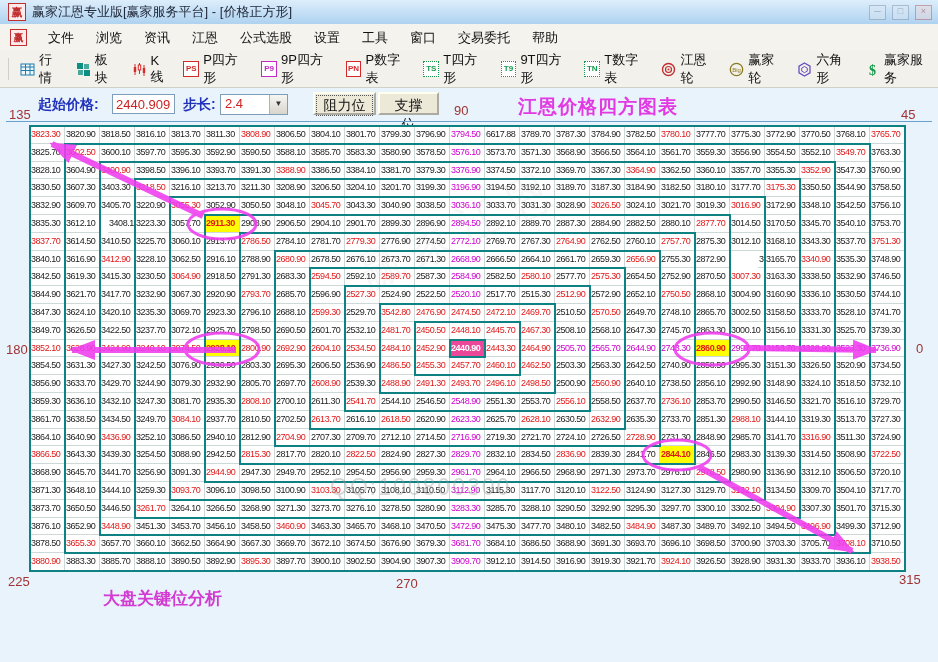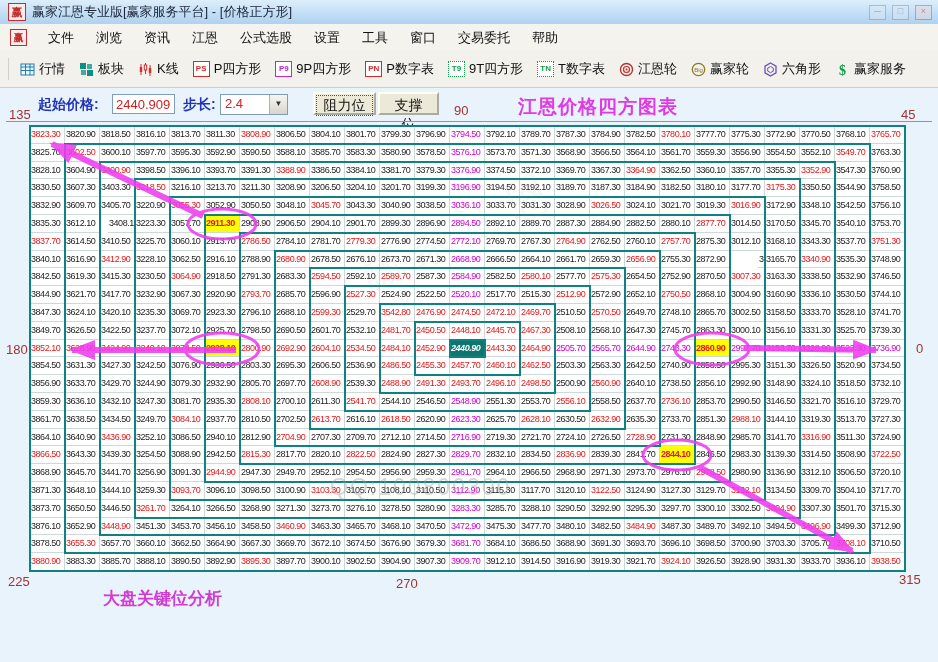--- a/index.html
+++ b/index.html
@@ -53,21 +53,21 @@
   .anglbl{position:absolute;font-size:13px;color:#a03434;}
   
   #grid{position:absolute;left:30px;top:126px;width:875px;height:445px;background:#fff;}
   .cell{position:absolute;width:35px;height:17.8px;line-height:17.6px;font-size:9px;
     letter-spacing:-0.45px;color:#1c1c1c;white-space:nowrap;overflow:hidden;
     padding-left:1px;box-sizing:border-box;border-right:1px solid #cdd9d9;
     border-bottom:1px solid #cdd9d9;background:#fff;}
   .cell.red{color:#e01818;}
   .cell.mag{color:#cc00cc;}
   .cell.yel{background:#ffff00;color:#e01818;font-weight:bold;}
-  .cell.ctr{background:#0f766e;color:#fff;font-weight:bold;font-style:italic;}
+  .cell.ctr{background:#ec4899;color:#fff;font-weight:bold;}
   .ring{position:absolute;border:2px solid #0e8282;box-sizing:border-box;pointer-events:none;}
   
   #annot{position:absolute;left:0;top:0;width:938px;height:662px;pointer-events:none;}
   .watermark{position:absolute;color:#9a9a9a;pointer-events:none;}
   .wm-qq{left:330px;top:474px;font-size:23px;opacity:.4;letter-spacing:2px;}
   .wm-brand{left:350px;top:200px;font-size:46px;opacity:.08;transform:rotate(-25deg);letter-spacing:8px;}
   
   .ana-title{position:absolute;left:103px;top:587px;font-size:17px;font-weight:bold;color:#d23ad2;}
   .ana-detail{position:absolute;left:103px;top:609px;font-size:18px;font-weight:bold;color:#d23ad2;}
 </style>
@@ -136,20 +136,24 @@
         </div>
         <div class="titem">
           <span class="tbadge" style="border-color: rgb(195, 42, 195); color: rgb(195, 42, 195);">P9</span>
           <span>9P四方形</span>
         </div>
         <div class="titem">
           <span class="tbadge" style="border-color: rgb(212, 42, 42); color: rgb(212, 42, 42);">PN</span>
           <span>P数字表</span>
         </div>
         <div class="titem">
+          <span class="tbadge dotted" style="border-color: rgb(22, 154, 74); color: rgb(22, 154, 74);">TS</span>
+          <span>T四方形</span>
+        </div>
+        <div class="titem">
           <span class="tbadge dotted" style="border-color: rgb(22, 154, 74); color: rgb(22, 154, 74);">T9</span>
           <span>9T四方形</span>
         </div>
         <div class="titem">
           <span class="tbadge dotted" style="border-color: rgb(22, 154, 74); color: rgb(22, 154, 74);">TN</span>
           <span>T数字表</span>
         </div>
         <div class="titem">
           <svg class="ticon" viewBox="0 0 15 15">
             <circle cx="7.5" cy="7.5" r="6" fill="none" stroke="#c03030" stroke-width="1.4"></circle>
@@ -213,21 +217,21 @@
       <div class="cell " style="left:105px;top:0.0px">3816.10</div>
       <div class="cell " style="left:140px;top:0.0px">3813.70</div>
       <div class="cell " style="left:175px;top:0.0px">3811.30</div>
       <div class="cell red" style="left:210px;top:0.0px">3808.90</div>
       <div class="cell " style="left:245px;top:0.0px">3806.50</div>
       <div class="cell " style="left:280px;top:0.0px">3804.10</div>
       <div class="cell " style="left:315px;top:0.0px">3801.70</div>
       <div class="cell " style="left:350px;top:0.0px">3799.30</div>
       <div class="cell " style="left:385px;top:0.0px">3796.90</div>
       <div class="cell mag" style="left:420px;top:0.0px">3794.50</div>
-      <div class="cell " style="left:455px;top:0.0px">3792.10</div>
+      <div class="cell " style="left:455px;top:0.0px">6617.88</div>
       <div class="cell " style="left:490px;top:0.0px">3789.70</div>
       <div class="cell " style="left:525px;top:0.0px">3787.30</div>
       <div class="cell " style="left:560px;top:0.0px">3784.90</div>
       <div class="cell " style="left:595px;top:0.0px">3782.50</div>
       <div class="cell red" style="left:630px;top:0.0px">3780.10</div>
       <div class="cell " style="left:665px;top:0.0px">3777.70</div>
       <div class="cell " style="left:700px;top:0.0px">3775.30</div>
       <div class="cell " style="left:735px;top:0.0px">3772.90</div>
       <div class="cell " style="left:770px;top:0.0px">3770.50</div>
       <div class="cell " style="left:805px;top:0.0px">3768.10</div>

